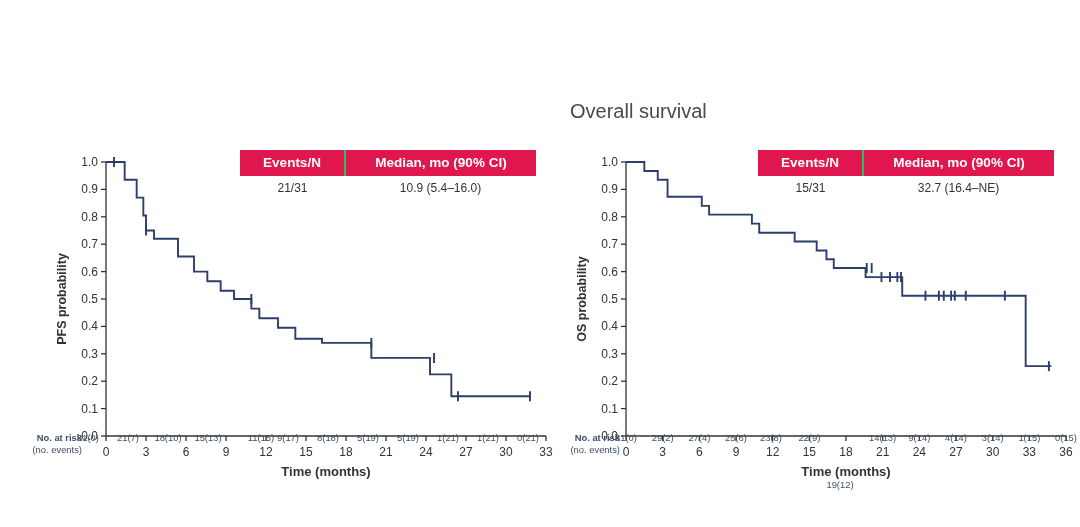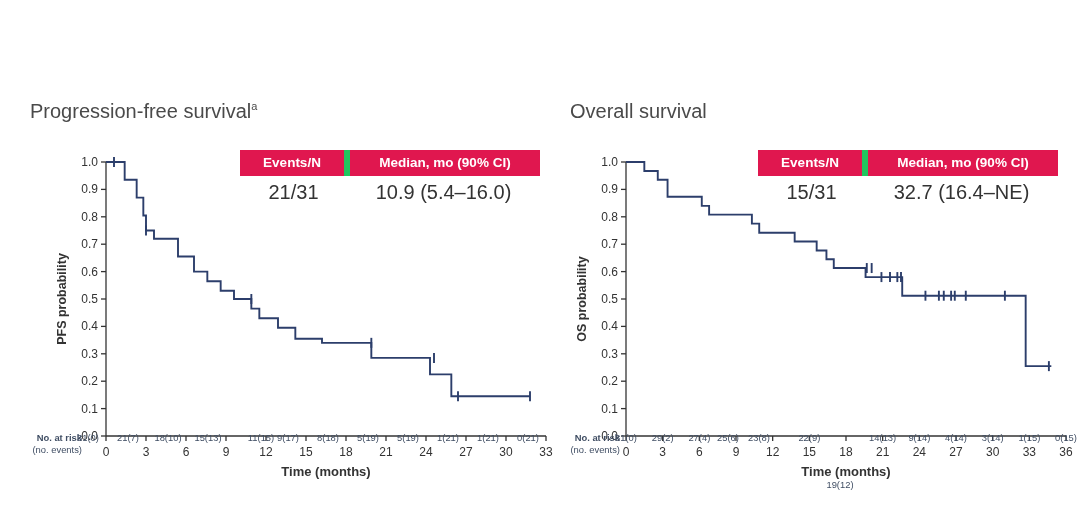--- a/index.html
+++ b/index.html
@@ -36,28 +36,28 @@
   .summary{
     position:absolute;
     border-collapse:collapse;
     font-size:13.5px;
   }
   .summary .hdr td{
     background:#E0174F;color:#fff;
     font-weight:bold;
     text-align:center;
     padding:5px 0 6px 0;
-    border-right:6px solid #22c55e;
+    border-right:2px solid #22c55e;
   }
   .summary .hdr td:last-child{border-right:none;}
   .summary .val td{
     background:#ffffff;color:#333;
     text-align:center;
     padding:5px 0 3px 0;
-    font-size:20px;
+    font-size:12px;
   }
   .sum-pfs{left:222px;top:50px;}
   .sum-pfs .c1{width:104px;}
   .sum-pfs .c2{width:190px;}
   .sum-os{left:200px;top:50px;}
   .sum-os .c1{width:104px;}
   .sum-os .c2{width:190px;}
 
   
   .plot{position:absolute;}
@@ -79,21 +79,20 @@
   .ar-pfs{left:16px;top:432px;width:524px;}
   .ar-os{left:556px;top:432px;width:520px;}
 </style>
 </head>
 <body>
 
 <div id="slide">
 
 
   <div class="panel panel-pfs">
-    <div class="panel-title"><span>Progression-free survival</span><sup>a</sup></div>
 
     <table class="summary sum-pfs">
       <tbody>
           <tr class="hdr">
         <td class="c1">Events/N</td>
         <td class="c2">Median, mo (90% CI)</td>
       </tr>
       <tr class="val">
         <td>21/31</td>
         <td>10.9 (5.4–16.0)</td>
@@ -277,22 +276,22 @@
 
   <div class="atrisk ar-os">
     <div class="atrisk-label" id="os-ar-label" style="left: -6px; top: 0px; width: 70px;">
       <span>No. at risk</span><br>
       <span class="sub">(no. events)</span>
     </div>
     <div class="atrisk-row" id="os-ar-row">
         <div class="atrisk-cell" style="width: 40px; left: 50px;">31(0)</div>
         <div class="atrisk-cell" style="width: 40px; left: 86.6667px;">29(2)</div>
         <div class="atrisk-cell" style="width: 40px; left: 123.333px; text-align: center;">27(4)</div>
-        <div class="atrisk-cell" style="width: 40px; left: 152px;">25(6)</div>
-        <div class="atrisk-cell" style="width: 40px; left: 183px;">23(8)</div>
+        <div class="atrisk-cell" style="width: 40px; left: 160px;">25(6)</div>
+        <div class="atrisk-cell" style="width: 40px; left: 195px;">23(8)</div>
         <div class="atrisk-cell" style="width: 40px; left: 233.333px;">22(9)</div>
         <div class="atrisk-cell" style="width: 40px; left: 264px; margin-top: 47px;">19(12)</div>
         <div class="atrisk-cell" style="width: 40px; left: 306.667px;">14(13)</div>
         <div class="atrisk-cell" style="width: 40px; left: 343.333px;">9(14)</div>
         <div class="atrisk-cell" style="width: 40px; left: 380px;">4(14)</div>
         <div class="atrisk-cell" style="width: 40px; left: 416.667px;">3(14)</div>
         <div class="atrisk-cell" style="width: 40px; left: 453.333px;">1(15)</div>
         <div class="atrisk-cell" style="width: 40px; left: 490px;">0(15)</div>
       </div>
   </div>

